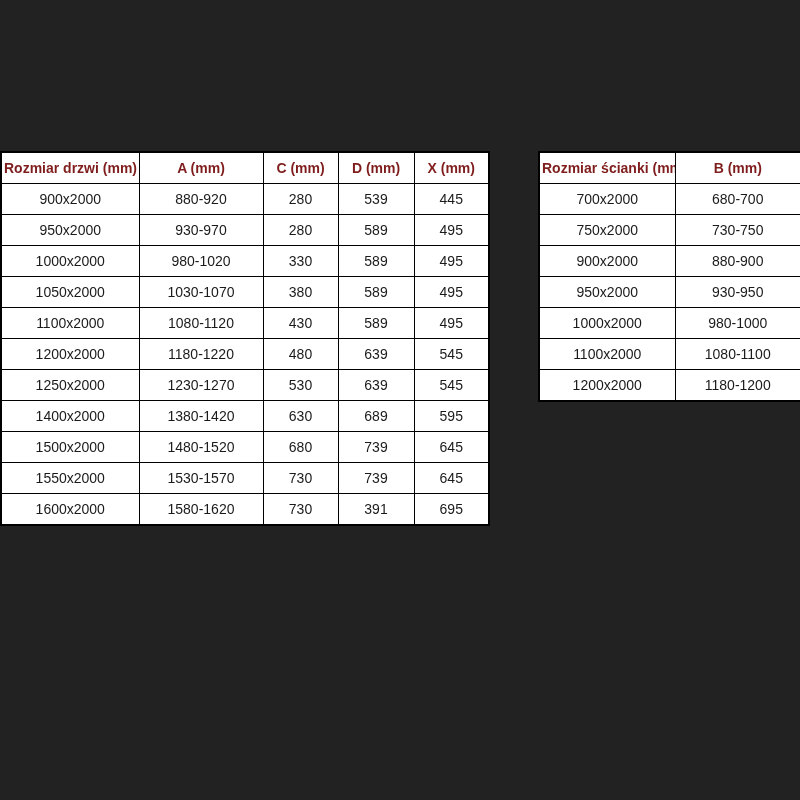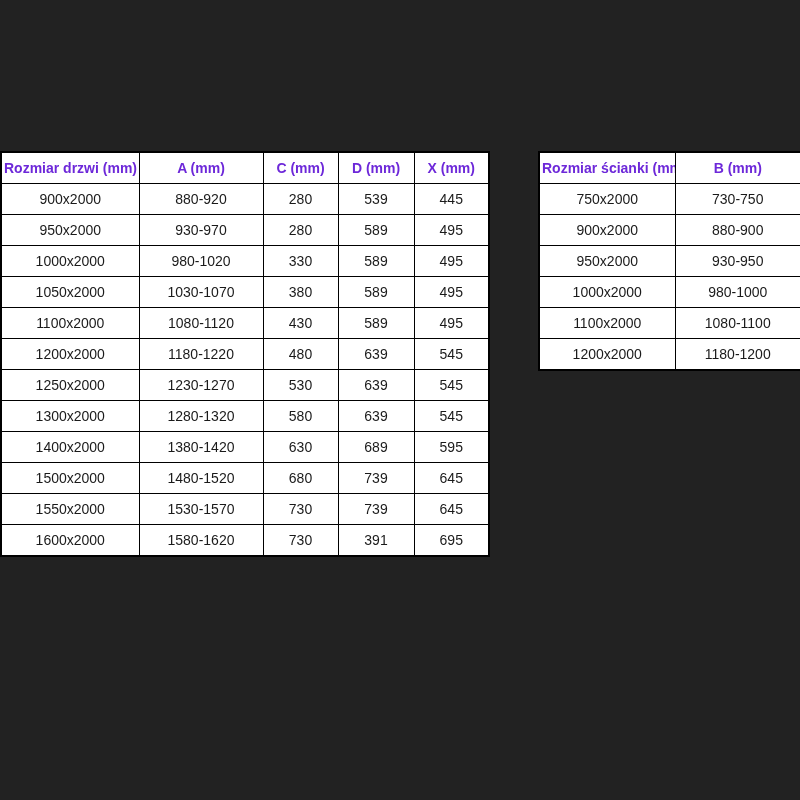--- a/index.html
+++ b/index.html
@@ -27,21 +27,21 @@
     padding: 0 2px;
     text-align: center;
     vertical-align: middle;
     font-size: 14px;
     color: #1a1a1a;
     white-space: nowrap;
     overflow: hidden;
   }
   .spec-table th {
     font-weight: bold;
-    color: #6d28d9;
+    color: #7f1d1d;
   }
   .spec-table {
     border: 2px solid #000000;
   }
   #door-table {
     left: 0px;
     top: 151px;
     width: 488px;
   }
   #wall-table {
@@ -121,27 +121,20 @@
         <td>545</td>
       </tr>
       <tr>
         <td>1250x2000</td>
         <td>1230-1270</td>
         <td>530</td>
         <td>639</td>
         <td>545</td>
       </tr>
       <tr>
-        <td>1300x2000</td>
-        <td>1280-1320</td>
-        <td>580</td>
-        <td>639</td>
-        <td>545</td>
-      </tr>
-      <tr>
         <td>1400x2000</td>
         <td>1380-1420</td>
         <td>630</td>
         <td>689</td>
         <td>595</td>
       </tr>
       <tr>
         <td>1500x2000</td>
         <td>1480-1520</td>
         <td>680</td>
@@ -171,20 +164,24 @@
       <col>
     </colgroup>
   <thead>
     <tr>
       <th>Rozmiar ścianki (mm)</th>
       <th>B (mm)</th>
     </tr>
   </thead>
   <tbody>
       <tr>
+        <td>700x2000</td>
+        <td>680-700</td>
+      </tr>
+      <tr>
         <td>750x2000</td>
         <td>730-750</td>
       </tr>
       <tr>
         <td>900x2000</td>
         <td>880-900</td>
       </tr>
       <tr>
         <td>950x2000</td>
         <td>930-950</td>

